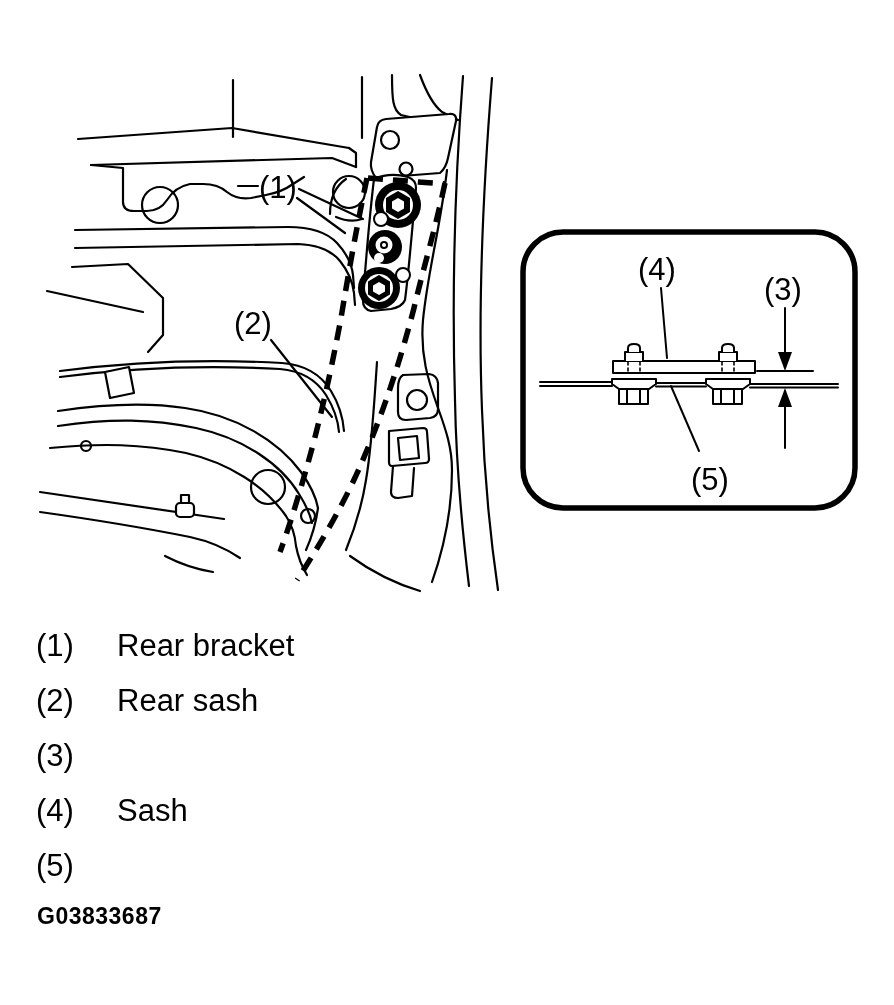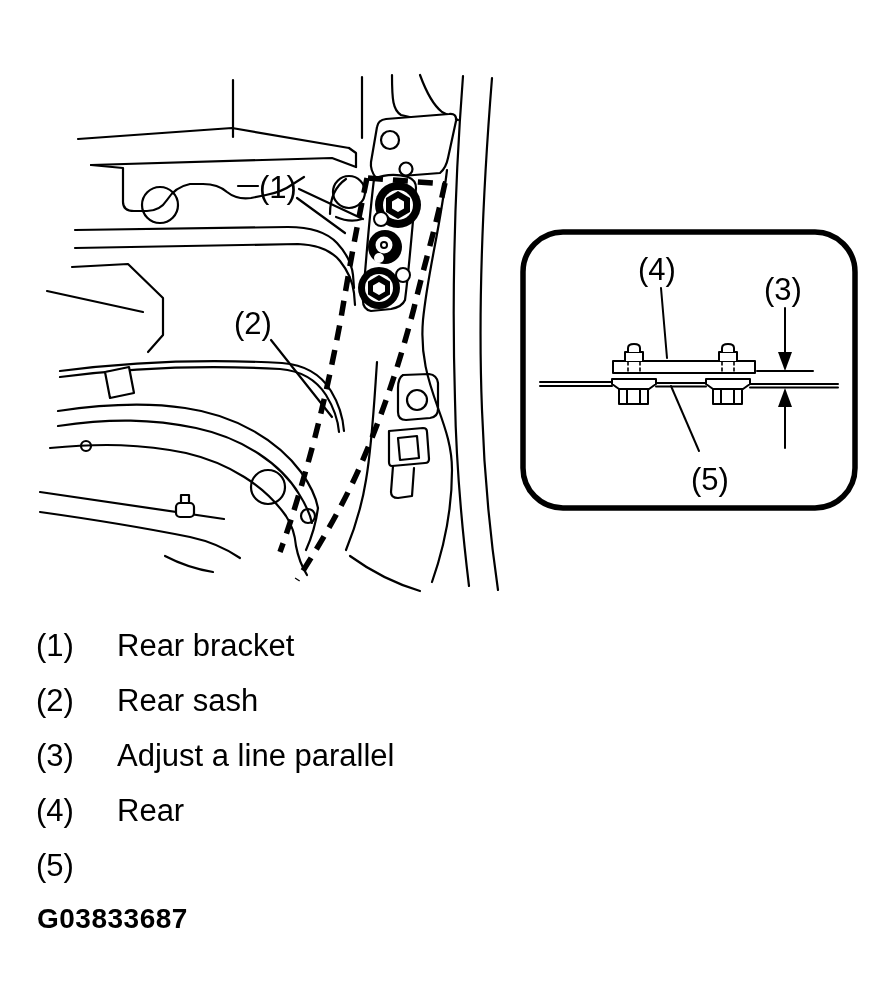--- a/index.html
+++ b/index.html
@@ -24,21 +24,21 @@
     align-items: flex-start;
     height: 55px;
     font-size: 31px;
     line-height: 36px;
     color: #000;
   }
   .legend-num { width: 81px; flex: 0 0 81px; }
   .legend-label { flex: 1; }
   .figcode {
     position: absolute; left: 37px; top: 903px;
-    font-size: 28px; font-weight: bold; letter-spacing: 0.5px;
+    font-size: 23px; font-weight: bold; letter-spacing: 0.5px;
   }
 </style>
 </head>
 <body>
 
 <div class="figure-page">
 
   <svg class="diagram-svg" width="894" height="1005" viewBox="0 0 894 1005">
 
     <g stroke="#000" fill="none" stroke-width="2.2" stroke-linecap="round" stroke-linejoin="round">
@@ -213,25 +213,24 @@
     <div class="legend-row">
       <span class="legend-num">(1)</span>
       <span class="legend-label">Rear bracket</span>
     </div>
     <div class="legend-row">
       <span class="legend-num">(2)</span>
       <span class="legend-label">Rear sash</span>
     </div>
     <div class="legend-row">
       <span class="legend-num">(3)</span>
-      <span class="legend-label">Adjust a line parallel</span>
     </div>
     <div class="legend-row">
       <span class="legend-num">(4)</span>
-      <span class="legend-label">Rear</span>
+      <span class="legend-label">Sash</span>
     </div>
     <div class="legend-row">
       <span class="legend-num">(5)</span>
     </div>
   </div>
 
   <div class="figcode">G03833687</div>
 </div>
 
 </body></html>

